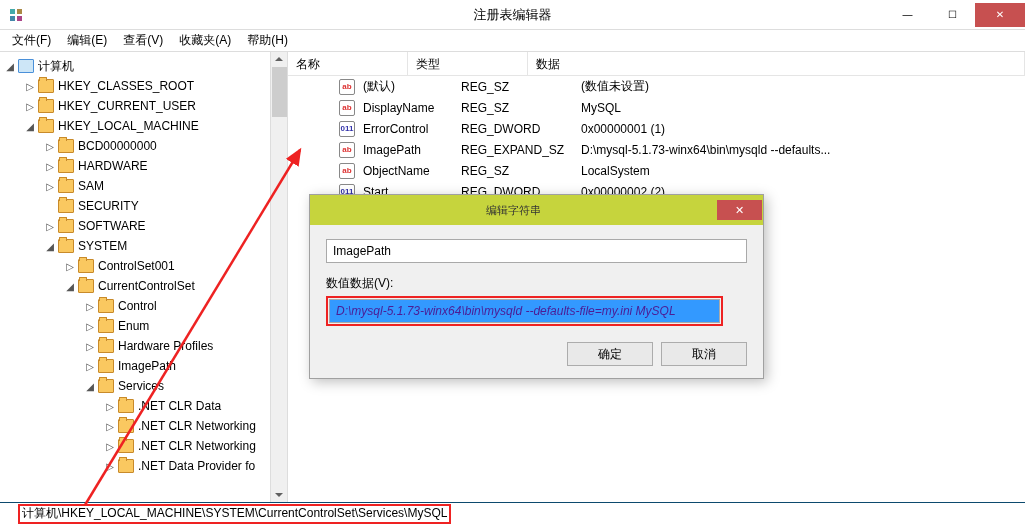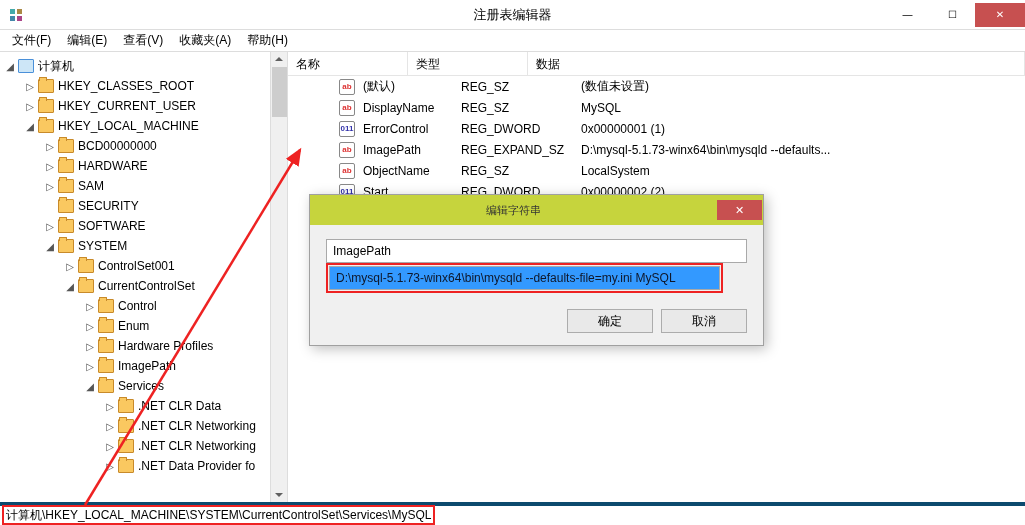--- a/index.html
+++ b/index.html
@@ -48,26 +48,26 @@
 
 .dialog { position: absolute; left: 309px; top: 194px; width: 455px; background: #f0f0f0; border: 1px solid #a0a0a0; box-shadow: 3px 3px 12px rgba(0,0,0,0.25); }
 .dialog .dlg-titlebar { height: 30px; background: #c6d43d; display: flex; align-items: center; color: #333; }
 .dialog .dlg-title { flex: 1; text-align: center; font-size: 11px; }
 .dialog .dlg-close { width: 45px; height: 20px; background: #c75050; color: #fff; display: flex; align-items: center; justify-content: center; margin-right: 1px; font-size: 11px; }
 .dialog .dlg-body { padding: 14px 16px 12px 16px; }
 .dialog .field-label { margin-bottom: 4px; margin-top: 4px; }
 .dialog input[type=text] { width: 100%; height: 24px; border: 1px solid #a9a9a9; padding: 2px 6px; background: #fff; font-size: 12px; }
 .dialog input[readonly] { }
 .dialog .value-wrap { border: 2px solid #e22; padding: 1px; width: 397px; }
-.dialog .value-wrap input { width: 100%; background: #3399ff; color: #0f172a; border: 1px solid #a9a9a9; }
+.dialog .value-wrap input { width: 100%; background: #3399ff; color: #4c1d95; border: 1px solid #a9a9a9; font-style: italic; }
 .dialog .btn-row { display: flex; justify-content: flex-end; gap: 8px; margin-top: 16px; }
 .dialog button { width: 86px; height: 24px; border: 1px solid #acacac; background: #e9e9e9; }
 
 
-.statusbar { height: 22px; border-top: 4px solid #0c4a6e; display: flex; align-items: center; padding: 0 2px; font-size: 12px; }
+.statusbar { height: 22px; border-top: 1px solid #0c4a6e; display: flex; align-items: center; padding: 0 18px; font-size: 12px; }
 .status-highlight { border: 2px solid #e22; padding: 0 2px; height: 20px; display: flex; align-items: center; }
 
 
 .arrow-svg { position: absolute; left: 0; top: 0; pointer-events: none; }
 </style>
 </head>
 <body>
 
 <div class="titlebar">
   <svg class="app-icon" viewBox="0 0 16 16">
@@ -270,20 +270,21 @@
   </span>
 </div>
 
 <div class="dialog">
   <div class="dlg-titlebar">
     <span class="dlg-title">编辑字符串</span>
     <div class="dlg-close">✕</div>
   </div>
   <div class="dlg-body">
     <input type="text" readonly="" value="ImagePath" style="">
+    <div class="field-label" style="margin-top:12px">数值数据(V):</div>
     <div class="value-wrap">
       <input type="text" value="D:\mysql-5.1.73-winx64\bin\mysqld --defaults-file=my.ini MySQL" style="">
     </div>
     <div class="btn-row">
       <button>确定</button>
       <button>取消</button>
     </div>
   </div>
 </div>
 

